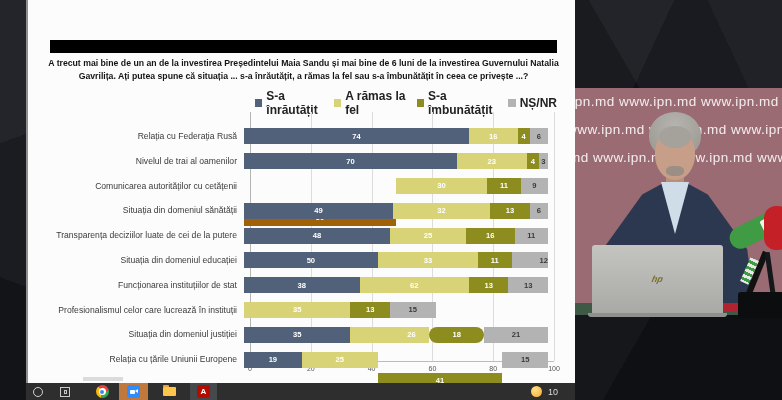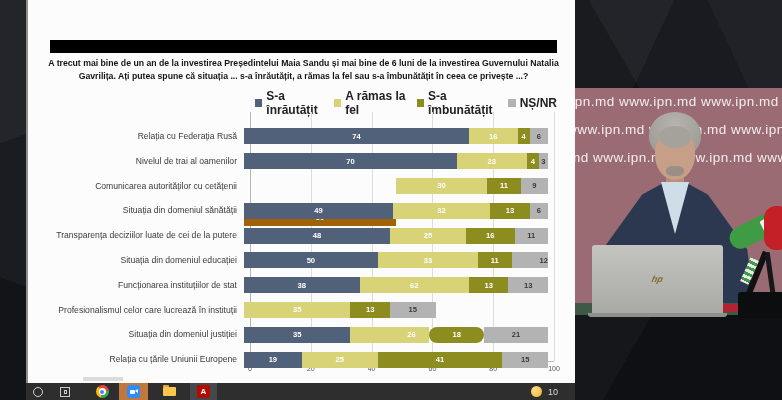--- a/index.html
+++ b/index.html
@@ -292,21 +292,21 @@
         </div>
         <div class="chart-row">
           <div class="row-label">Relația cu țările Uniunii Europene</div>
           <div class="row-bars">
             <div class="seg s0" style="width: 19%; background: rgb(82, 97, 122);">
               <span class="seg-val">19</span>
             </div>
             <div class="seg s1" style="width: 25%; background: rgb(217, 211, 120);">
               <span class="seg-val">25</span>
             </div>
-            <div class="seg s2" style="width: 41%; background: rgb(141, 140, 30);">
+            <div class="seg s2" style="width: 41%; background: rgb(141, 140, 30); margin-top: 21px;">
               <span class="seg-val">41</span>
             </div>
             <div class="seg s3" style="width: 15%; background: rgb(179, 179, 179);">
               <span class="seg-val">15</span>
             </div>
           </div>
         </div>
       </div>
     <div class="xaxis">
         <span class="xtick" style="left: 0%;">0</span>

